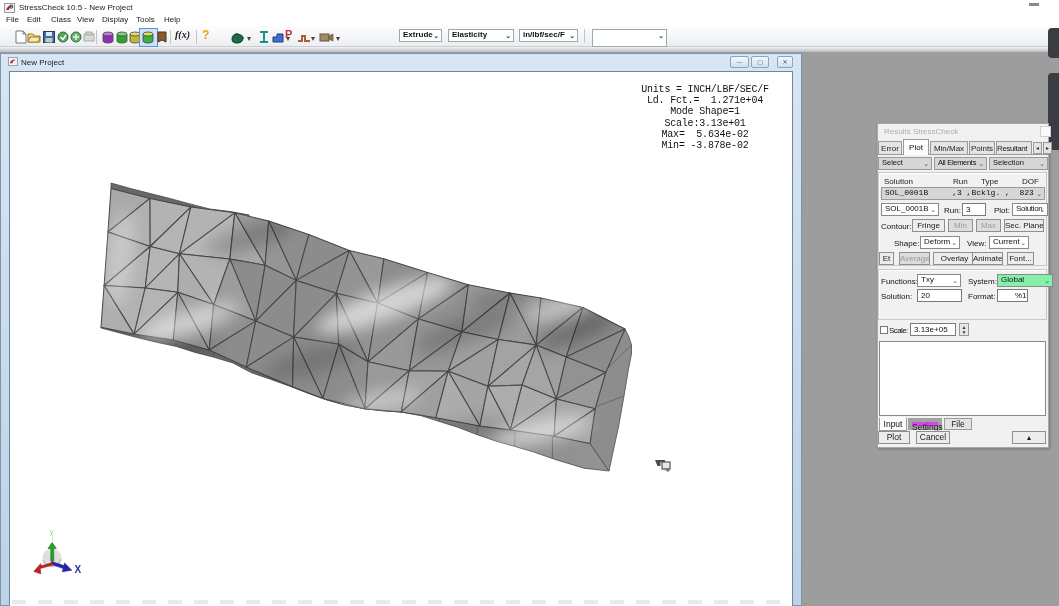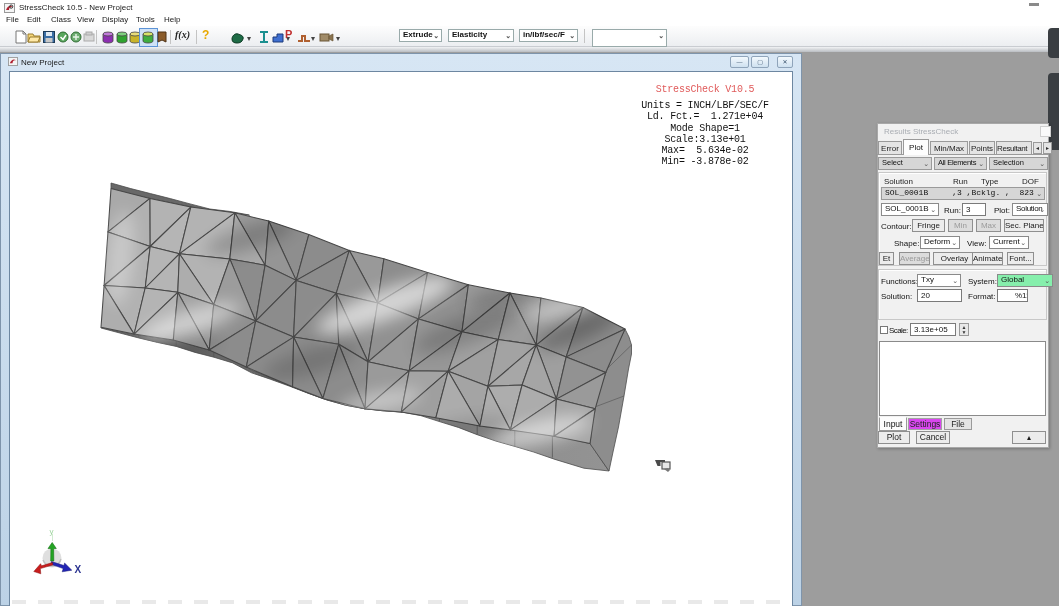--- a/index.html
+++ b/index.html
@@ -222,21 +222,20 @@
 <ellipse cx="250" cy="237" rx="46" ry="12" transform="rotate(-18 250 237)" fill="black" opacity="0.2" filter="url(#bl)"></ellipse>
 <ellipse cx="310" cy="362" rx="48" ry="13" transform="rotate(-16 310 362)" fill="black" opacity="0.16" filter="url(#bl)"></ellipse>
 <ellipse cx="466" cy="330" rx="55" ry="14" transform="rotate(-20 466 330)" fill="black" opacity="0.18" filter="url(#bl)"></ellipse>
 <ellipse cx="578" cy="330" rx="45" ry="11" transform="rotate(-23 578 330)" fill="black" opacity="0.26" filter="url(#bl)"></ellipse>
 <ellipse cx="502" cy="296" rx="36" ry="9" transform="rotate(-13 502 296)" fill="black" opacity="0.2" filter="url(#bl)"></ellipse>
 <ellipse cx="180" cy="348" rx="40" ry="8" transform="rotate(-10 180 348)" fill="black" opacity="0.16" filter="url(#bl)"></ellipse>
 <ellipse cx="470" cy="427" rx="40" ry="8" transform="rotate(-8 470 427)" fill="black" opacity="0.14" filter="url(#bl)"></ellipse>
 </g>
 </svg>
 <div style="position:absolute;left:560px;top:84px;width:290px;text-align:center;font:10px 'Liberation Mono',monospace;line-height:11.2px;letter-spacing:-0.2px">
-    <div style="color:#e05a5a;margin-bottom:5px;white-space:pre">StressCheck V10.5</div>
     <div style="color:#111;white-space:pre">Units = INCH/LBF/SEC/F</div>
     <div style="color:#111;white-space:pre">Ld. Fct.=  1.271e+04</div>
     <div style="color:#111;white-space:pre">Mode Shape=1</div>
     <div style="color:#111;white-space:pre">Scale:3.13e+01</div>
     <div style="color:#111;white-space:pre">Max=  5.634e-02</div>
     <div style="color:#111;white-space:pre">Min= -3.878e-02</div>
   </div>
 <svg style="position:absolute;left:28px;top:524px" width="60" height="56" viewBox="0 0 60 56">
     <circle cx="24" cy="34" r="9.5" fill="#d9d9d9" opacity="0.85"></circle>
     <path d="M15 36a9.5 9.5 0 0 0 18-1" fill="none" stroke="#b8b8b8" stroke-width="1.5" opacity="0.8"></path>
@@ -305,16 +304,16 @@
 <div style="position:absolute;left:997px;top:289px;width:31px;height:13px;background:#fff;border:1px solid #7a7a7a;box-sizing:border-box;font:8px 'Liberation Sans',sans-serif;color:#111;line-height:11px;padding-left:17px;white-space:nowrap;overflow:hidden">%11.3e</div>
 <div style="position:absolute;left:880px;top:326px;width:8px;height:8px;background:#fff;border:1px solid #777;box-sizing:border-box"></div>
 <div style="position:absolute;left:889px;top:326px;font:8px 'Liberation Sans',sans-serif;color:#111;white-space:nowrap"><span style="letter-spacing:-0.6px">Scale:</span></div>
 <div style="position:absolute;left:910px;top:323px;width:46px;height:13px;background:#fff;border:1px solid #7a7a7a;box-sizing:border-box;font:8px 'Liberation Sans',sans-serif;color:#111;line-height:11px;padding-left:3px;white-space:nowrap;overflow:hidden">3.13e+05</div>
 <div style="position:absolute;left:959px;top:323px;width:10px;height:13px;background:#e8e8e8;border:1px solid #999;box-sizing:border-box;font:5px 'Liberation Sans',sans-serif;text-align:center;color:#333;line-height:5px">
     <div style="margin-top:1px">▲</div>
     <div>▼</div>
   </div>
 <div style="position:absolute;left:879px;top:341px;width:167px;height:75px;background:#fff;border:1px solid #8a8a8a;box-sizing:border-box"></div>
 <div style="position:absolute;left:879px;top:417px;width:28px;height:14px;background:#fdfdfd;border:1px solid #9a9a9a;border-top:1px solid #fdfdfd;box-sizing:border-box;font:8.5px 'Liberation Sans',sans-serif;text-align:center;line-height:12px;color:#111;z-index:2">Input</div>
-<div style="position:absolute;left:908px;top:418px;width:34px;height:12px;background:#d946ef;border:1px solid #a3a3a3;box-sizing:border-box;font:8.5px 'Liberation Sans',sans-serif;text-align:center;line-height:11px;color:#222">Settings</div>
+<div style="position:absolute;left:908px;top:418px;width:34px;height:12px;background:#d946ef;border:4px solid #a3a3a3;box-sizing:border-box;font:8.5px 'Liberation Sans',sans-serif;text-align:center;line-height:11px;color:#222">Settings</div>
 <div style="position:absolute;left:944px;top:418px;width:28px;height:12px;background:#e4e4e4;border:1px solid #9a9a9a;box-sizing:border-box;font:8.5px 'Liberation Sans',sans-serif;text-align:center;line-height:11px;color:#222">File</div>
 <div style="position:absolute;left:878px;top:431px;width:32px;height:13px;background:#ececec;border:1px solid #8f8f8f;box-sizing:border-box;font:8.5px 'Liberation Sans',sans-serif;color:#1a1a1a;text-align:center;line-height:11px;white-space:nowrap;overflow:hidden">Plot</div>
 <div style="position:absolute;left:916px;top:431px;width:34px;height:13px;background:#ececec;border:1px solid #8f8f8f;box-sizing:border-box;font:8.5px 'Liberation Sans',sans-serif;color:#1a1a1a;text-align:center;line-height:11px;white-space:nowrap;overflow:hidden">Cancel</div>
 <div style="position:absolute;left:1012px;top:431px;width:34px;height:13px;background:#ececec;border:1px solid #8f8f8f;box-sizing:border-box;font:8px 'Liberation Sans',sans-serif;color:#1a1a1a;text-align:center;line-height:11px;white-space:nowrap;overflow:hidden">▴</div>
 </body></html>

